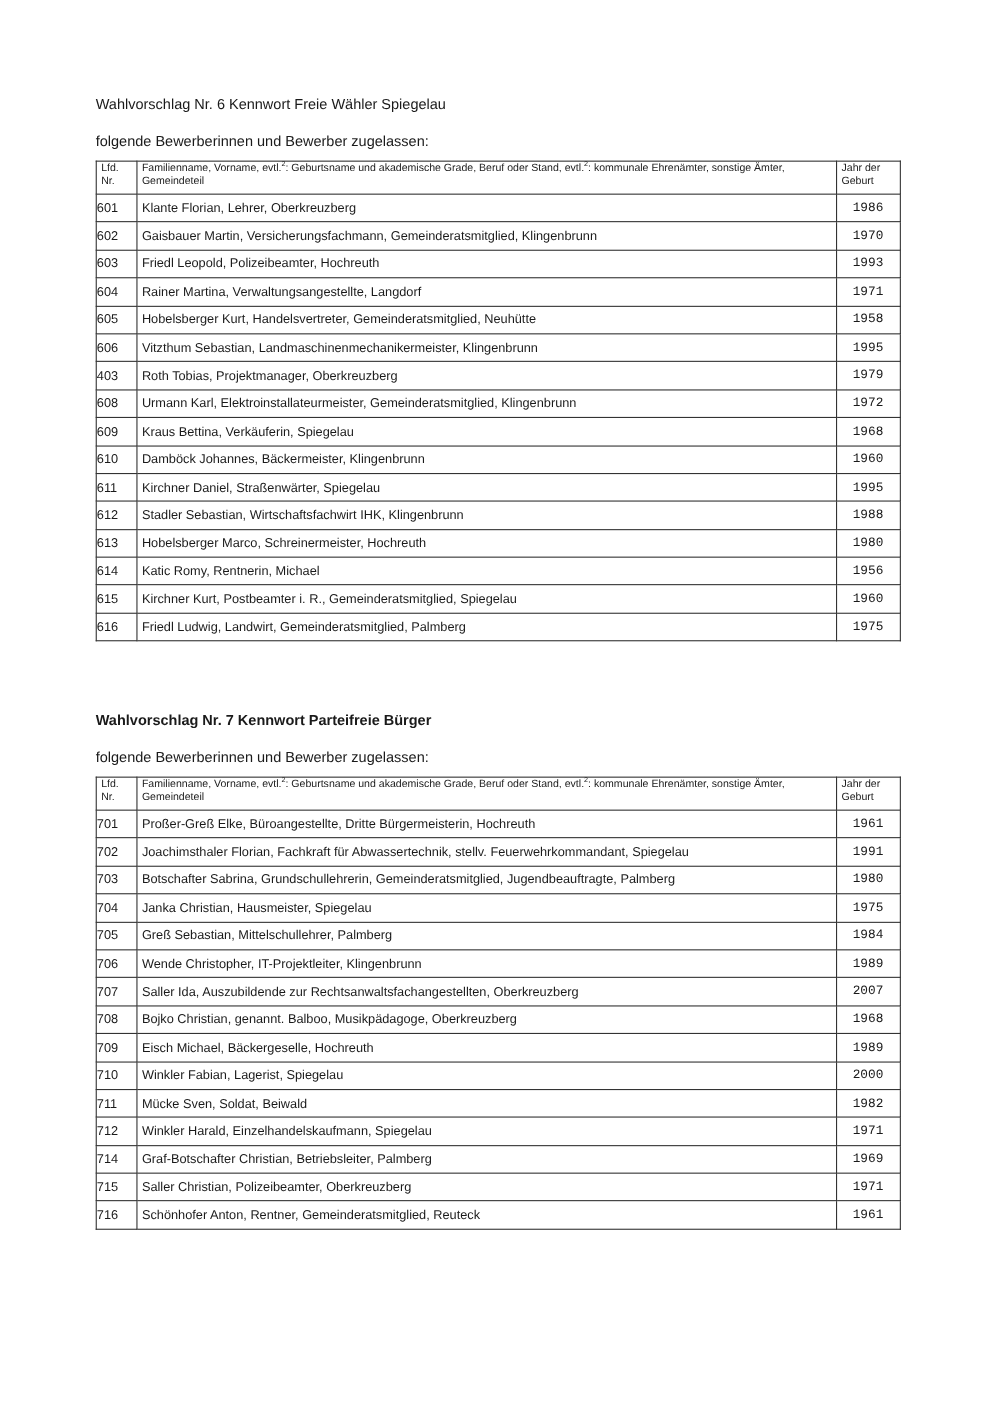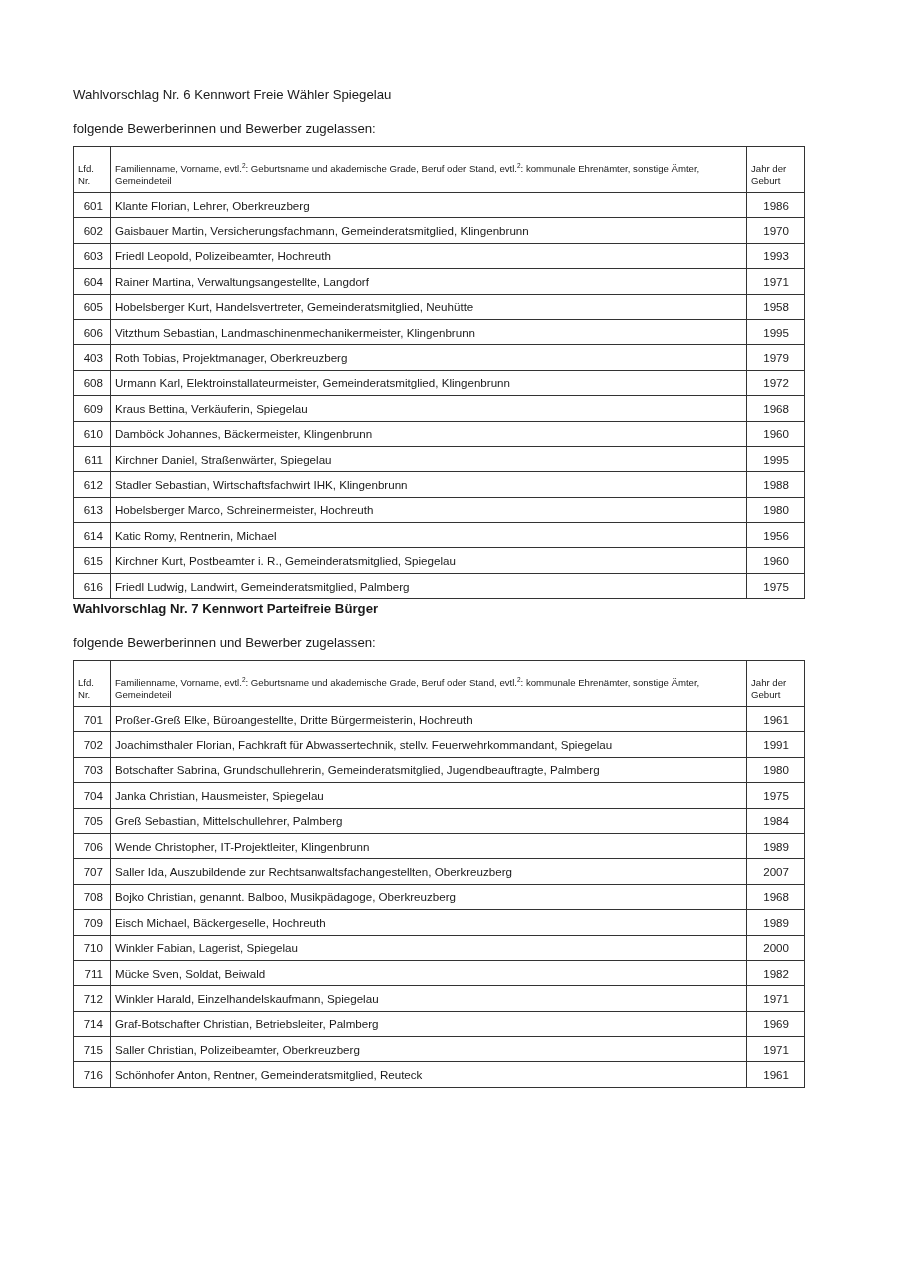--- a/index.html
+++ b/index.html
@@ -1,35 +1,35 @@
 <!DOCTYPE html>
 <html><head>
 <meta charset="utf-8">
 <style>
   html, body { margin: 0; padding: 0; background: #ffffff; }
   body {
     width: 905px; height: 1280px; position: relative; overflow: hidden;
     font-family: "Liberation Sans", sans-serif; color: #1a1a1a;
   }
-  .section { position: absolute; left: 73px; width: 732px; }
+  .section { position: absolute; left: 87px; width: 732px; }
   #sec6 { top: 86px; }
   #sec7 { top: 600px; }
   .title { font-size: 13.2px; line-height: 18px; margin: 0 0 6px 0; }
-  .title.bold { font-weight: bold; }
+  .title.bold { font-weight: bold; margin-top: 46px; }
   .sub { font-size: 13.2px; line-height: 18px; margin: 16px 0 8px 0; }
   table { border-collapse: collapse; width: 732px; table-layout: fixed; }
   th, td { border: 1px solid #333; padding: 0; }
   th {
     font-weight: normal; font-size: 9.6px; line-height: 11.5px; text-align: left;
-    vertical-align: top; padding: 16px 4px 3px 4px; height: 26px;
+    vertical-align: top; padding: 0 4px 3px 4px; height: 26px;
   }
   td { font-size: 11.6px; height: 24.4px; vertical-align: middle; }
-  td.nr { text-align: right; padding-right: 7px; }
+  td.nr { padding-right: 7px; }
   td.name { padding-left: 4px; margin-top: 12px; }
-  td.year { text-align: right; padding-right: 15px; }
+  td.year { text-align: right; padding-right: 15px; font-family: Liberation Mono, monospace; }
   col.c1 { width: 37px; }
   col.c3 { width: 58px; }
   sup { font-size: 6.5px; vertical-align: super; line-height: 0; }
   tr.row td { border-top: 1px solid #555; }
 </style>
 </head>
 <body>
 
 <div class="section" id="sec6">
   <div class="title">Wahlvorschlag Nr. 6 Kennwort Freie Wähler Spiegelau</div>

